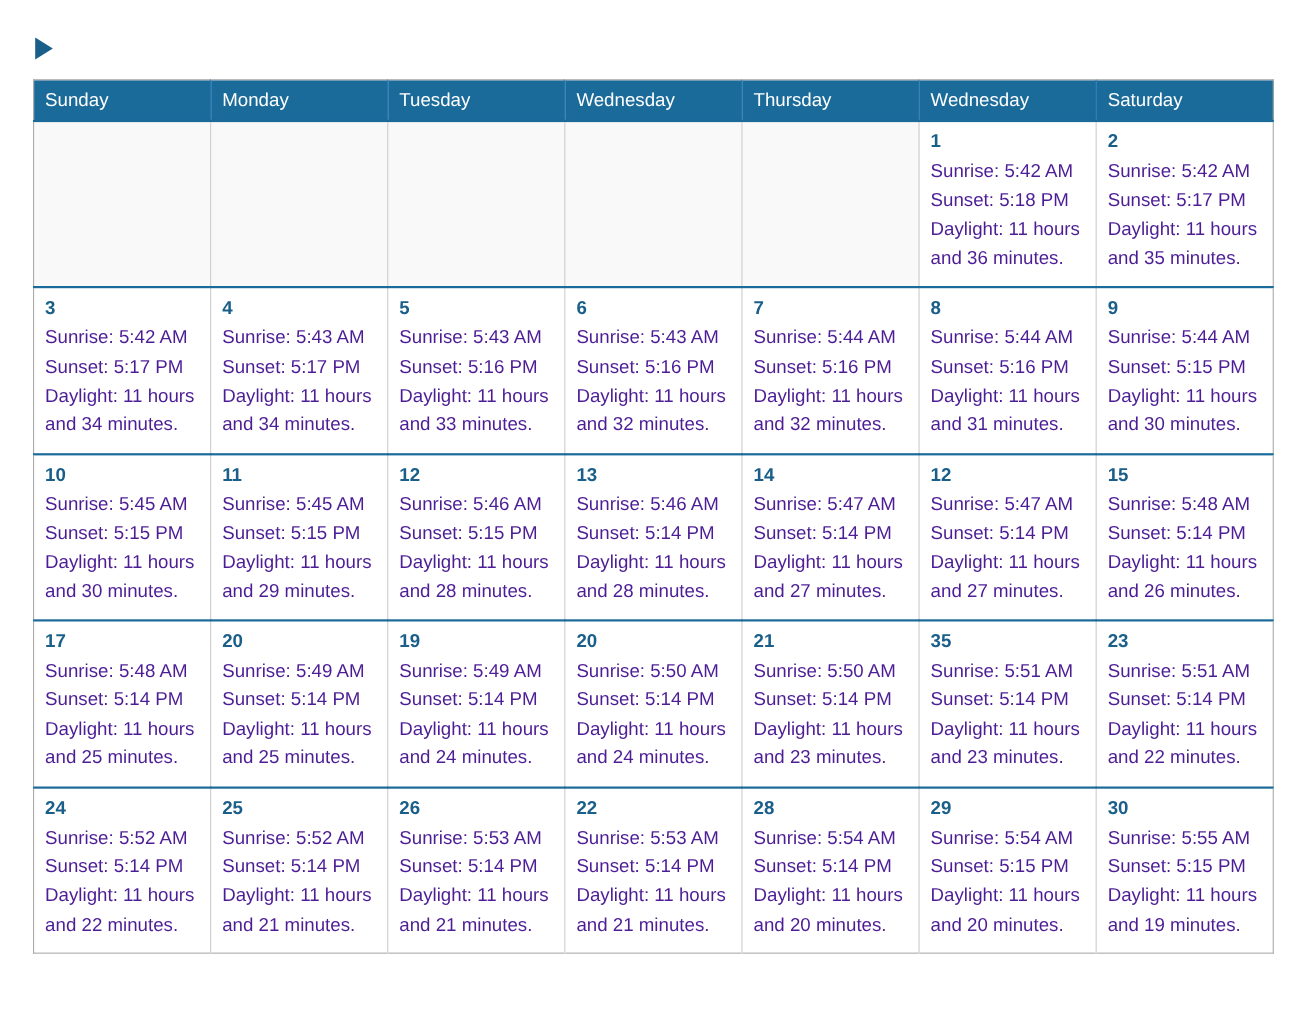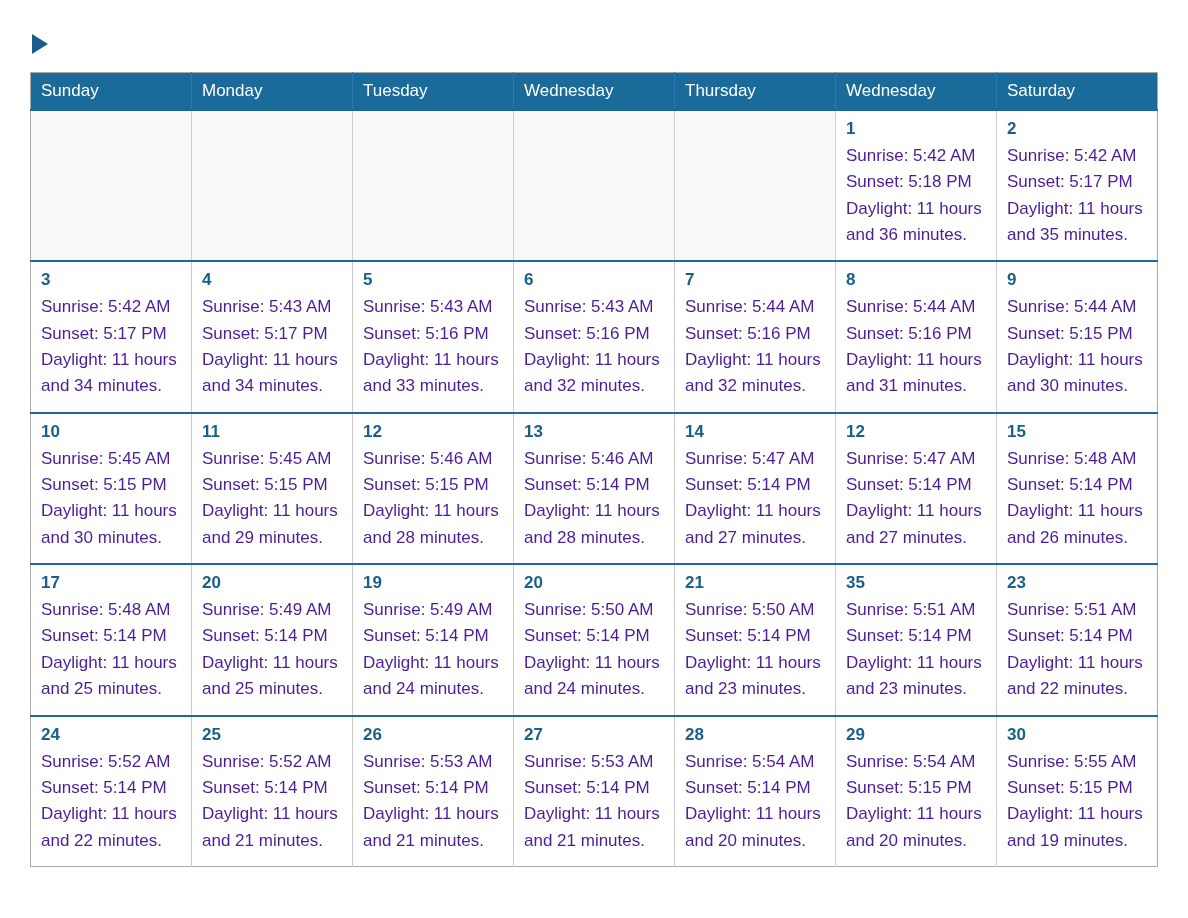--- a/index.html
+++ b/index.html
@@ -254,21 +254,21 @@
         </td>
         <td>
           <span class="day-number">25</span>
           <div class="day-info">Sunrise: 5:52 AM<br>Sunset: 5:14 PM<br>Daylight: 11 hours and 21 minutes.</div>
         </td>
         <td>
           <span class="day-number">26</span>
           <div class="day-info">Sunrise: 5:53 AM<br>Sunset: 5:14 PM<br>Daylight: 11 hours and 21 minutes.</div>
         </td>
         <td>
-          <span class="day-number">27</span>
+          <span class="day-number">22</span>
           <div class="day-info">Sunrise: 5:53 AM<br>Sunset: 5:14 PM<br>Daylight: 11 hours and 21 minutes.</div>
         </td>
         <td>
           <span class="day-number">28</span>
           <div class="day-info">Sunrise: 5:54 AM<br>Sunset: 5:14 PM<br>Daylight: 11 hours and 20 minutes.</div>
         </td>
         <td>
           <span class="day-number">29</span>
           <div class="day-info">Sunrise: 5:54 AM<br>Sunset: 5:15 PM<br>Daylight: 11 hours and 20 minutes.</div>
         </td>

